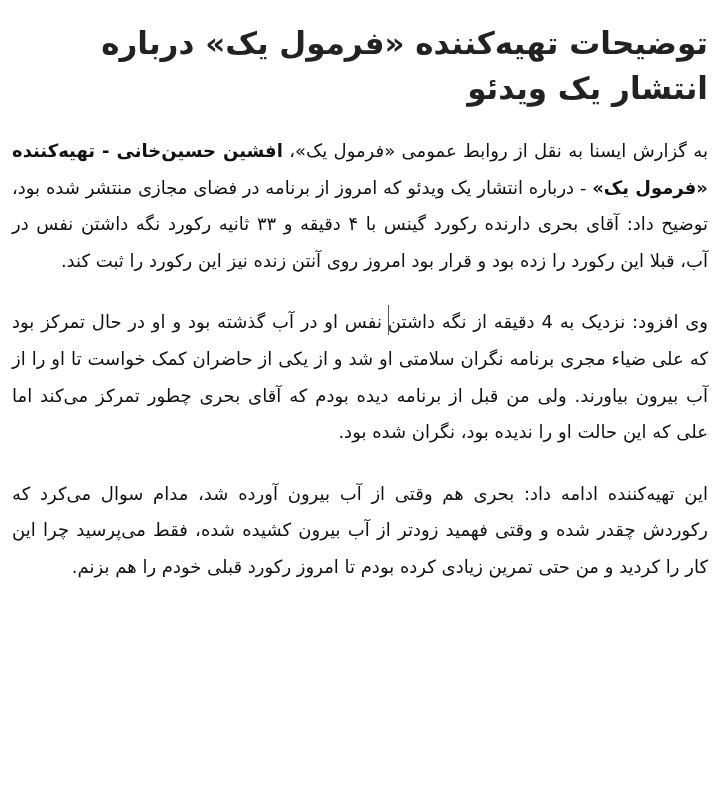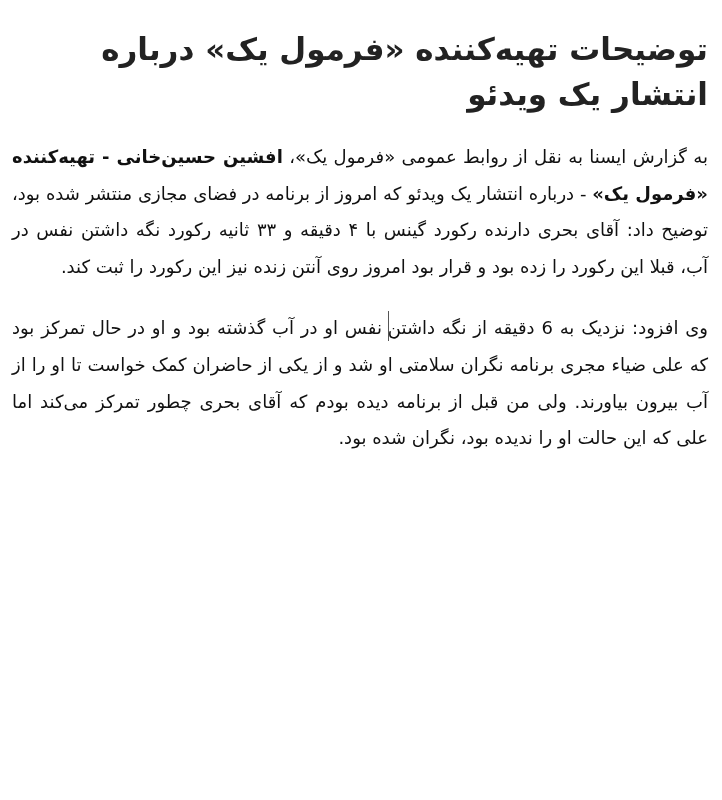--- a/index.html
+++ b/index.html
@@ -13,21 +13,21 @@
       overflow: hidden;
       position: relative;
       font-family: "DejaVu Sans", sans-serif;
       color: #1a1a1a;
     }
     .article {
       direction: rtl;
       position: absolute;
       left: 12px;
       right: 14px;
-      top: 18px;
+      top: 12px;
     }
     .title {
       font-family: "DejaVu Sans", sans-serif;
       font-weight: bold;
       font-size: 31px;
       line-height: 45px;
       margin: 9px 0 0 0;
       color: #222222;
       text-align: right;
     }
@@ -53,15 +53,16 @@
     }
   </style>
 </head>
 <body>
 
 <div class="article">
   <h1 class="title">توضیحات تهیه‌کننده «فرمول یک» درباره انتشار یک ویدئو</h1>
 
   <p class="para p1"><span>به گزارش ایسنا به نقل از روابط عمومی «فرمول یک»، </span><span class="bold">افشین حسین‌خانی - تهیه‌کننده «فرمول یک»</span><span> - درباره انتشار یک ویدئو که امروز از برنامه در فضای مجازی منتشر شده بود، توضیح داد: آقای بحری دارنده رکورد گینس با ۴ دقیقه و ۳۳ ثانیه رکورد نگه داشتن نفس در آب، قبلا این رکورد را زده بود و قرار بود امروز روی آنتن زنده نیز این رکورد را ثبت کند.</span></p>
 
-  <p class="para p2"><span>وی افزود: نزدیک به 6 دقیقه از نگه داشتن</span><span class="caret"></span><span> نفس او در آب گذشته بود و او در حال تمرکز بود که علی ضیاء مجری برنامه نگران سلامتی او شد و از یکی از حاضران کمک خواست تا او را از آب بیرون بیاورند. ولی من قبل از برنامه دیده بودم که آقای بحری چطور تمرکز می‌کند اما علی که این حالت او را ندیده بود، نگران شده بود.</span></p>
+  <p class="para p2"><span>وی افزود: نزدیک به 4 دقیقه از نگه داشتن</span><span class="caret"></span><span> نفس او در آب گذشته بود و او در حال تمرکز بود که علی ضیاء مجری برنامه نگران سلامتی او شد و از یکی از حاضران کمک خواست تا او را از آب بیرون بیاورند. ولی من قبل از برنامه دیده بودم که آقای بحری چطور تمرکز می‌کند اما علی که این حالت او را ندیده بود، نگران شده بود.</span></p>
 
+  <p class="para p3"><span>این تهیه‌کننده ادامه داد: بحری هم وقتی از آب بیرون آورده شد، مدام سوال می‌کرد که رکوردش چقدر شده و وقتی فهمید زودتر از آب بیرون کشیده شده، فقط می‌پرسید چرا این کار را کردید و من حتی تمرین زیادی کرده بودم تا امروز رکورد قبلی خودم را هم بزنم.</span></p>
 </div>
 
 </body></html>

